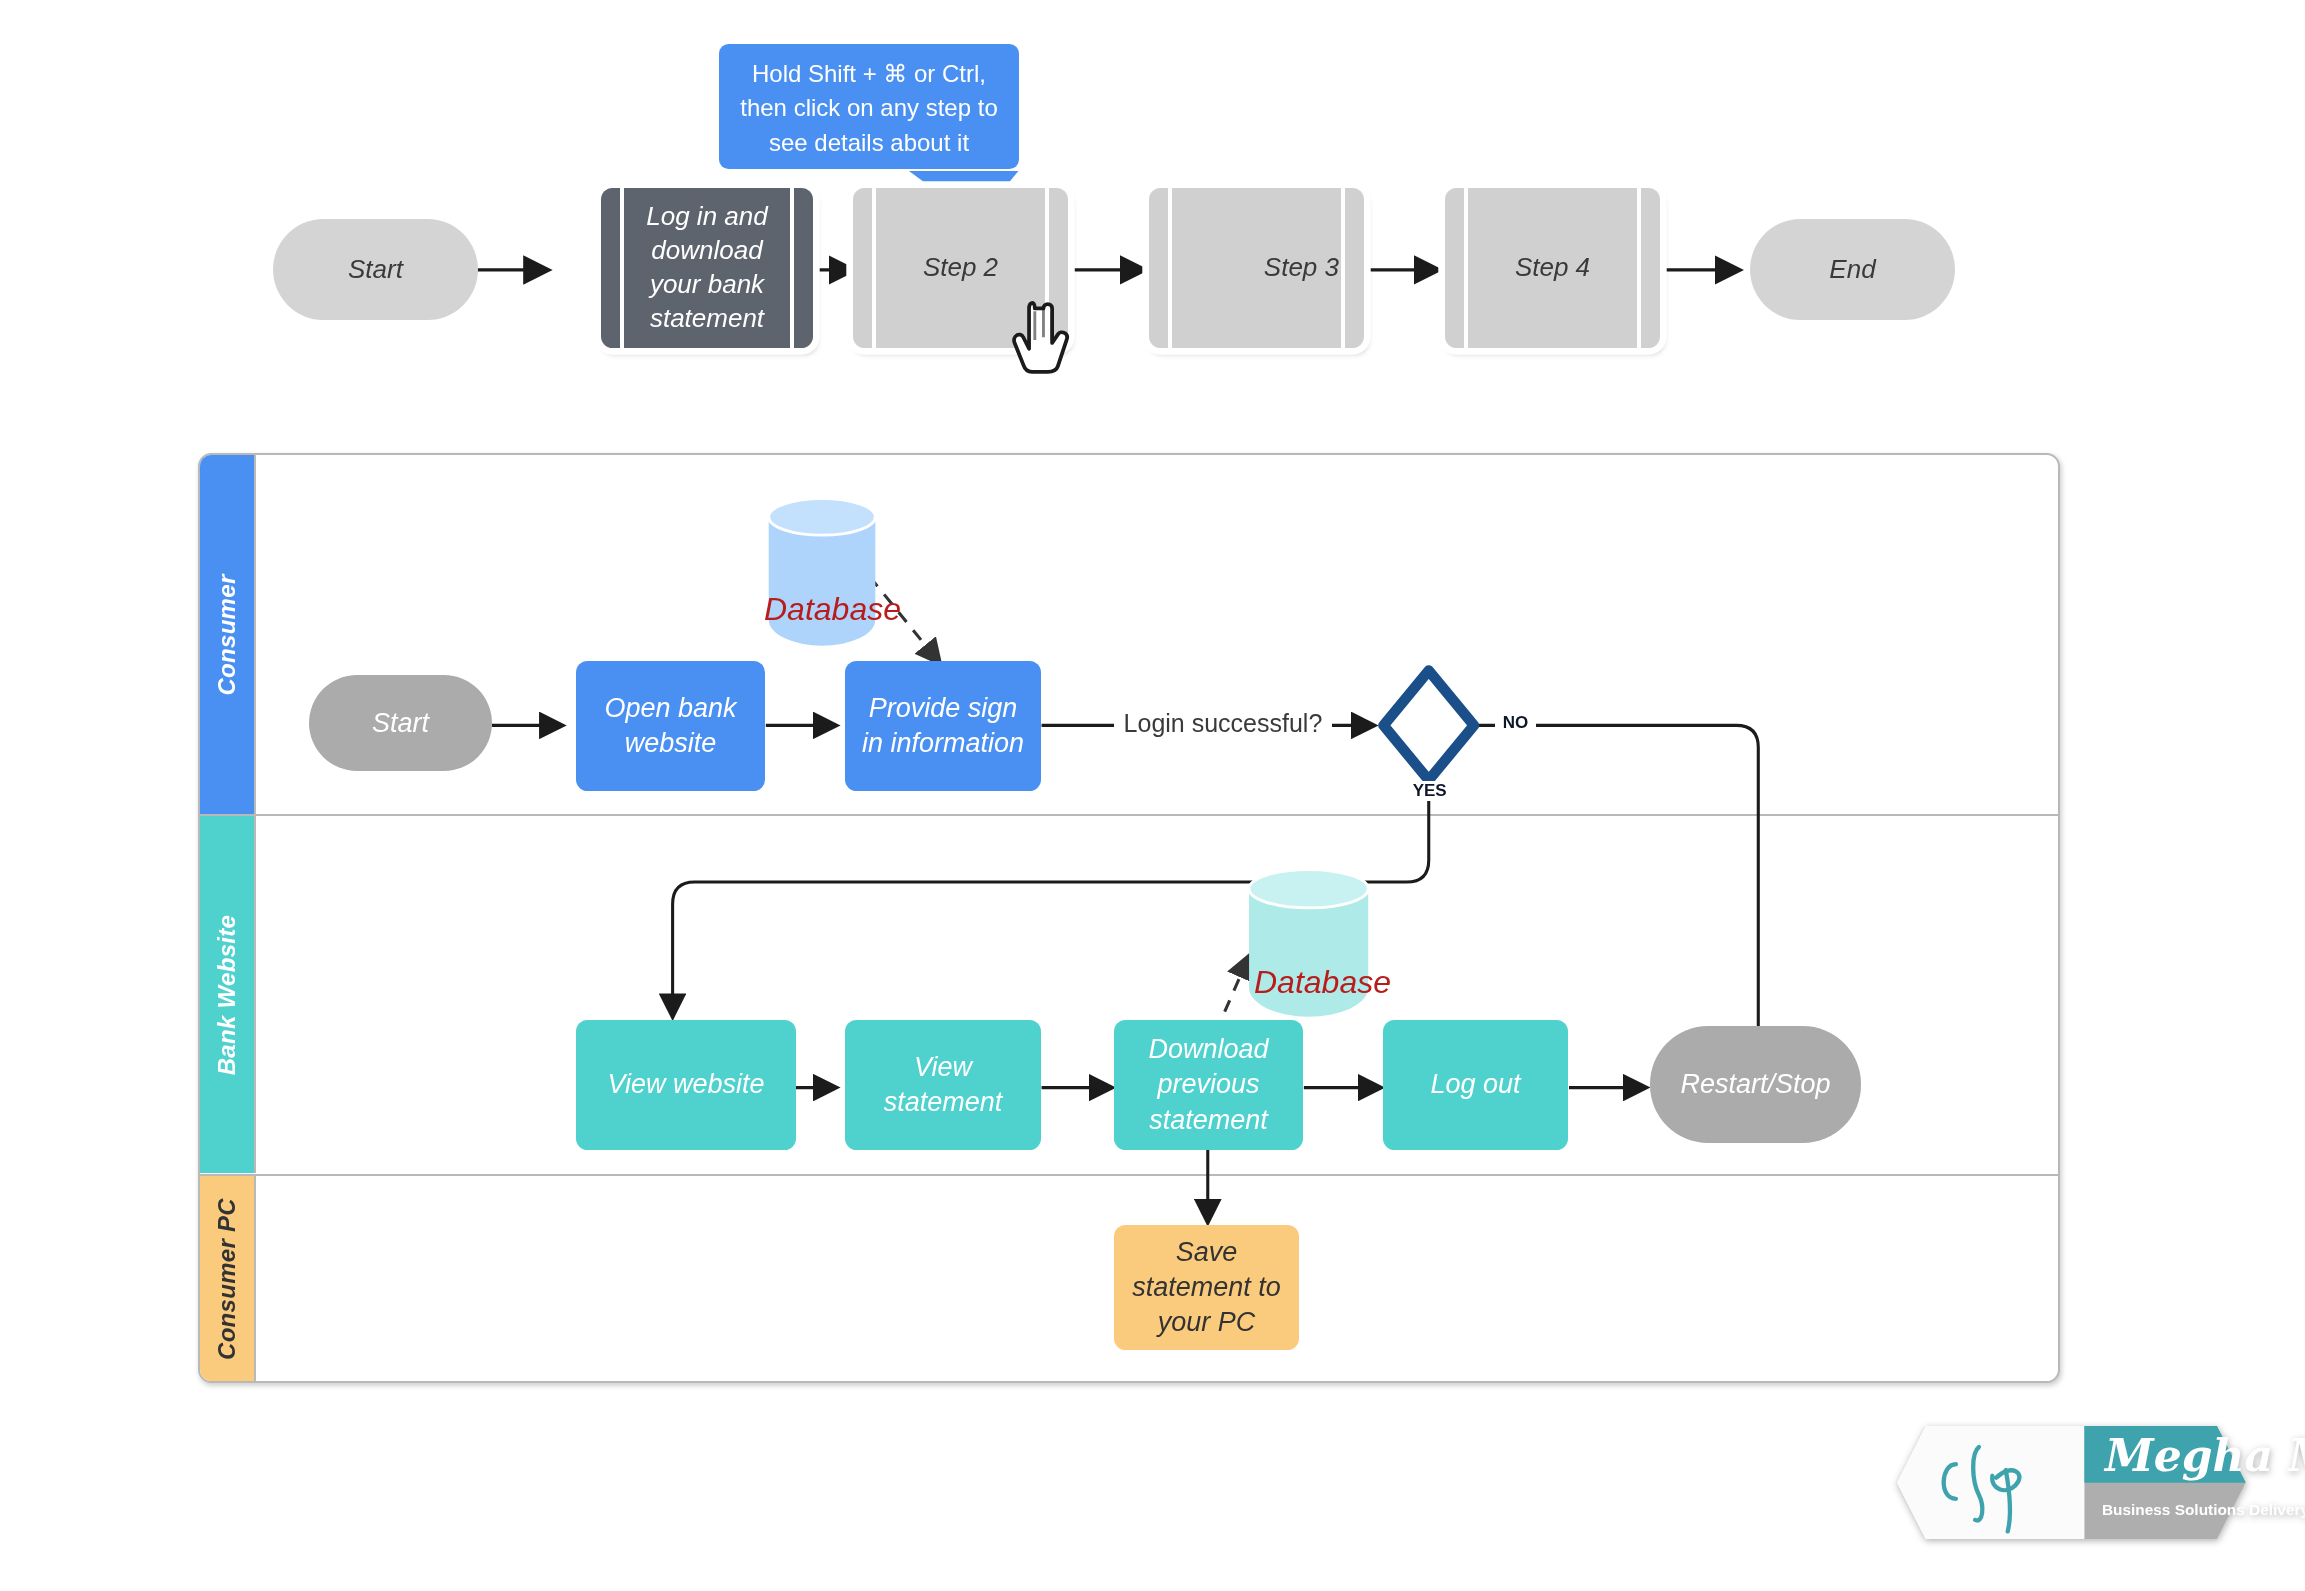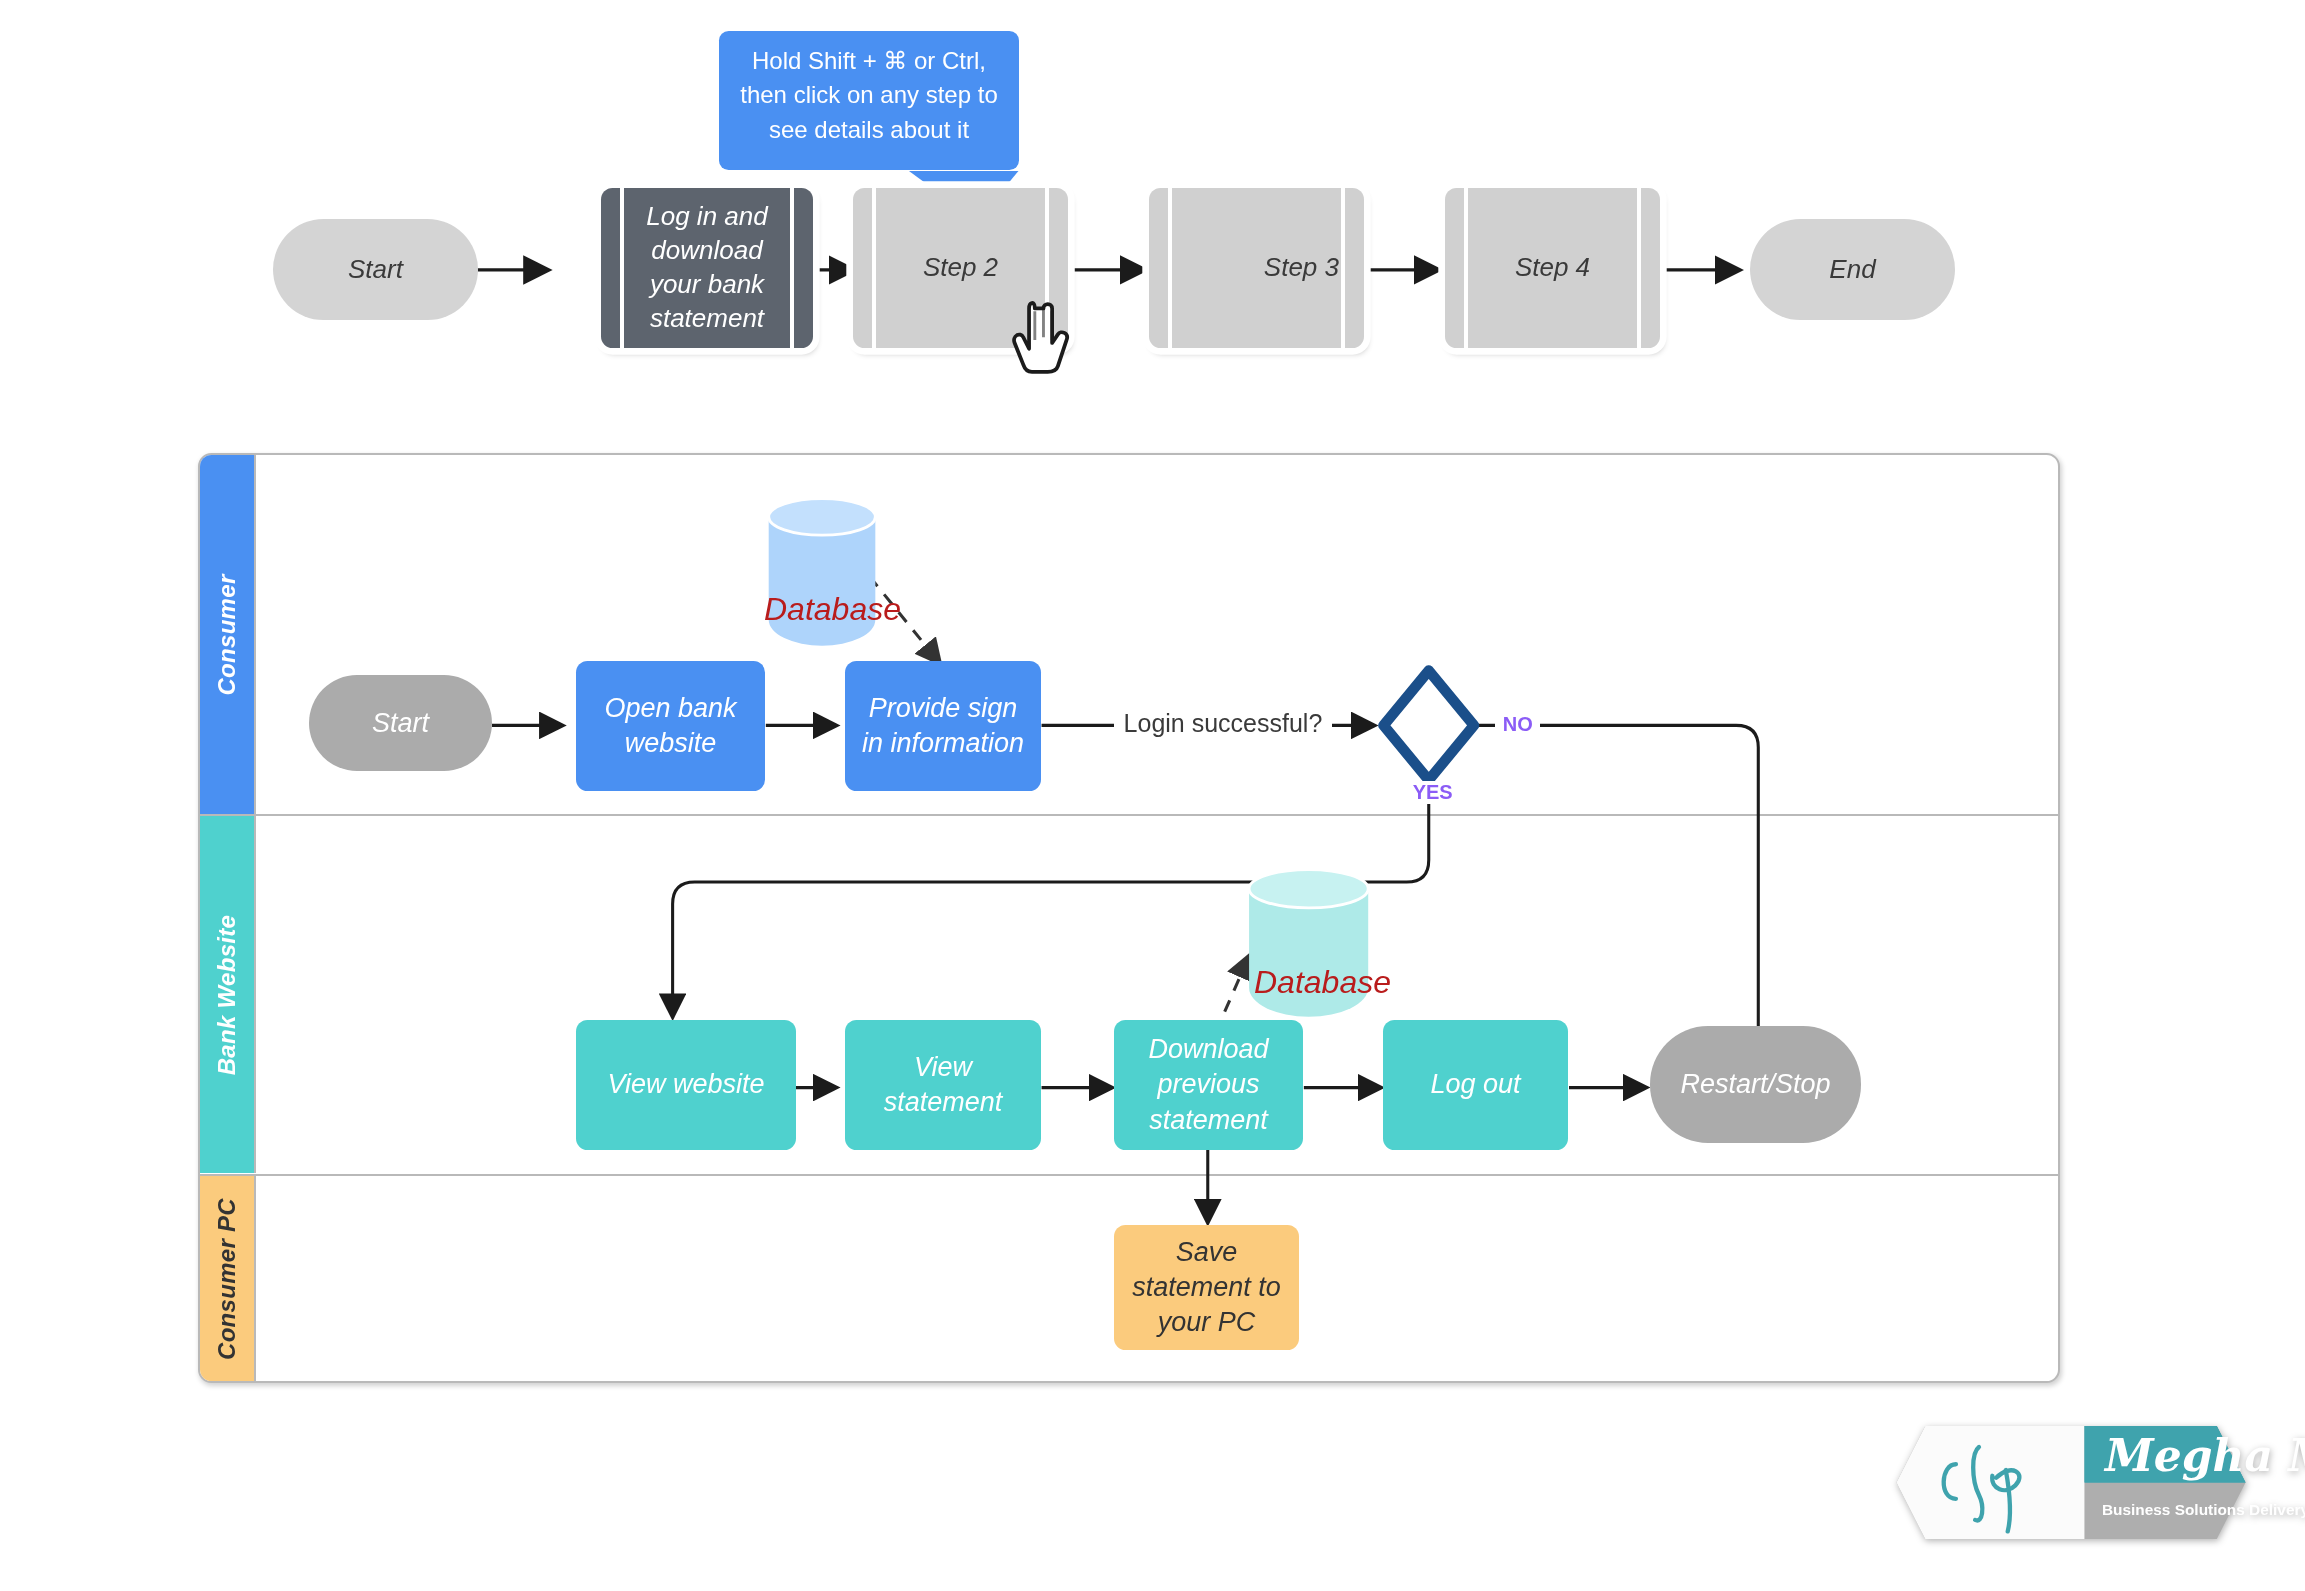--- a/index.html
+++ b/index.html
@@ -31,21 +31,21 @@
              border-right:2.9px solid #b9b9b9;box-sizing:border-box;}
   .lane-head span{transform:rotate(-90deg);white-space:nowrap;
                   font-weight:bold;font-style:italic;font-size:24px;letter-spacing:0.3px;}
   
   .proc{border-radius:11.5px;color:#ffffff;font-size:27px;line-height:1.30;}
   .proc.blue{background:#4a90f2;}
   .proc.teal{background:#4fd1ce;}
   .proc.orange{background:#fbcb7d;color:#333333;}
   .pill-gray{background:#ababab;border-radius:58px;color:#ffffff;font-size:27px;}
   .edgelabel{position:absolute;font-size:25px;color:#3a3a3a;white-space:nowrap;}
-  .branch{position:absolute;font-size:20px;font-weight:bold;color:#8b5cf6;white-space:nowrap;}
+  .branch{position:absolute;font-size:17px;font-weight:bold;color:#0f172a;white-space:nowrap;}
   .dbtext{position:absolute;font-size:32px;color:#b91c1c;font-style:italic;white-space:nowrap;z-index:3;margin-top:28px;}
   
   .logo{position:absolute;filter:drop-shadow(1.9px 2.9px 3.8px rgba(0,0,0,.3));}
   .logo .nm{position:absolute;font-style:italic;font-weight:bold;color:#fff;
             font-family:"DejaVu Serif",serif;font-size:44px;white-space:nowrap;}
   .logo .sb{position:absolute;color:#ffffff;font-size:15.4px;font-weight:bold;white-space:nowrap;}
 </style>
 </head>
 <body>
 
@@ -96,21 +96,21 @@
   <div class="node stepbox" style="left:1445px;top:188px;width:215px;height:160px;">
     <i class="vl l"></i>
     <i class="vl r"></i>
     <span class="steplabel ital">Step 4</span>
   </div>
 
   <div class="node pill-top ital" style="left:1750px;top:219px;width:205px;height:101px;">
     <span>End</span>
   </div>
 
-  <div class="tooltip" style="left:719px;top:31px;width:300px;height:139px;">
+  <div class="tooltip" style="left:719px;top:44px;width:300px;height:125px;">
     <div>Hold Shift + ⌘ or Ctrl,</div>
     <div>then click on any step to</div>
     <div>see details about it</div>
   </div>
 
   <svg class="layer" viewBox="0 0 2400 1657" width="2306" height="1592">
     <g transform="translate(1068,318) scale(1.5)">
       <path d="M12,2 C12,-2 18,-2 18,2 L18,26 L22,20 C24,17 30,19 28,24
                L22,42 C21,45 18,46 15,46 L4,46 C1,46 -1,44 -2,41
                L-8,26 C-10,21 -4,18 -2,22 L2,30 L2,2 C2,-2 6,-4 6,2 Z" fill="#ffffff" stroke="#1b1b1b" stroke-width="2.6" stroke-linejoin="round"></path>

